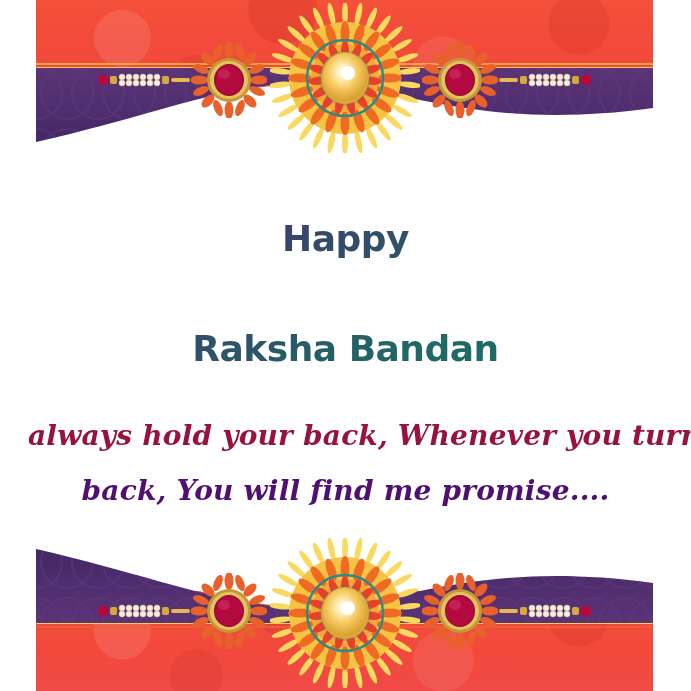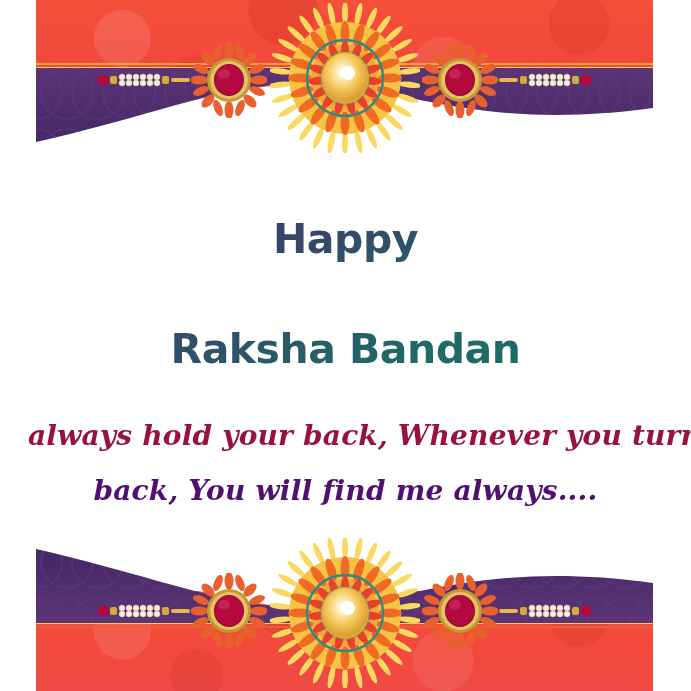--- a/index.html
+++ b/index.html
@@ -128,21 +128,21 @@
     top: 180px;
     width: 691px;
     height: 350px;
     text-align: center;
   }
   .heading {
     margin: 0;
     padding: 0;
     font-family: "DejaVu Sans", sans-serif;
     font-weight: 700;
-    font-size: 41px;
+    font-size: 36px;
     line-height: 62px;
     letter-spacing: -0.5px;
     background: linear-gradient(150deg, #4b2f6b 0%, #3c3f6b 32%, #1f6a66 70%, #1a6d63 100%);
     -webkit-background-clip: text;
     background-clip: text;
     color: transparent;
     -webkit-text-fill-color: transparent;
   }
   .heading .line1 { display: block; padding-top: 28px; }
   .heading .line2 { display: block; margin-top: 48px; }
@@ -414,21 +414,21 @@
   </div>
 
   <div class="content">
     <h1 class="heading">
       <span class="line1">Happy</span>
       <span class="line2">Raksha Bandan</span>
     </h1>
 
     <div class="msg-block">
       <p class="message msg-2">always hold your back, Whenever you turn</p>
-      <p class="message msg-3">back, You will find me always....</p>
+      <p class="message msg-3">back, You will find me promise....</p>
     </div>
   </div>
 
   <div class="border-band border-bottom">
 
     <div class="orange-field"></div>
     <div class="stripe s1"></div>
     <div class="stripe s2"></div>
     <div class="stripe s3"></div>
 

